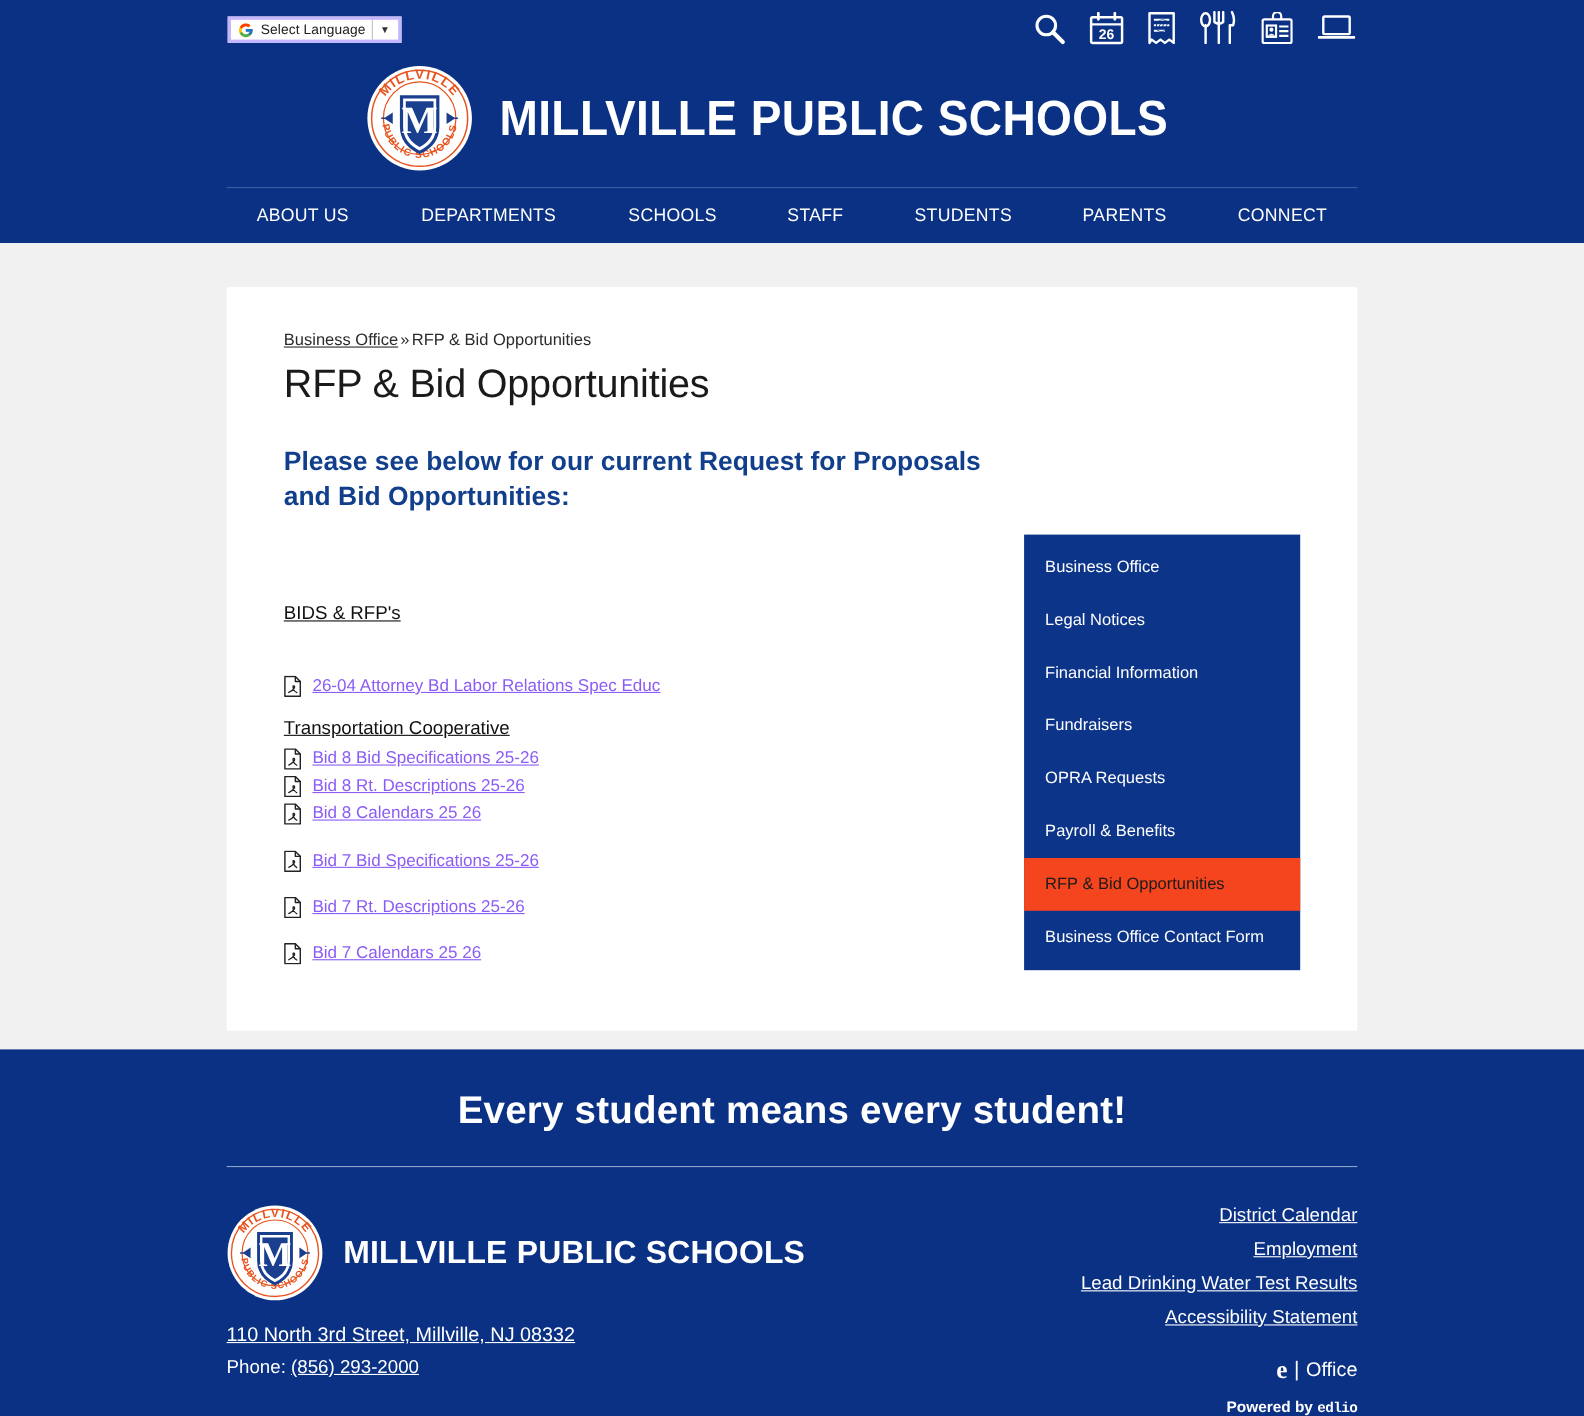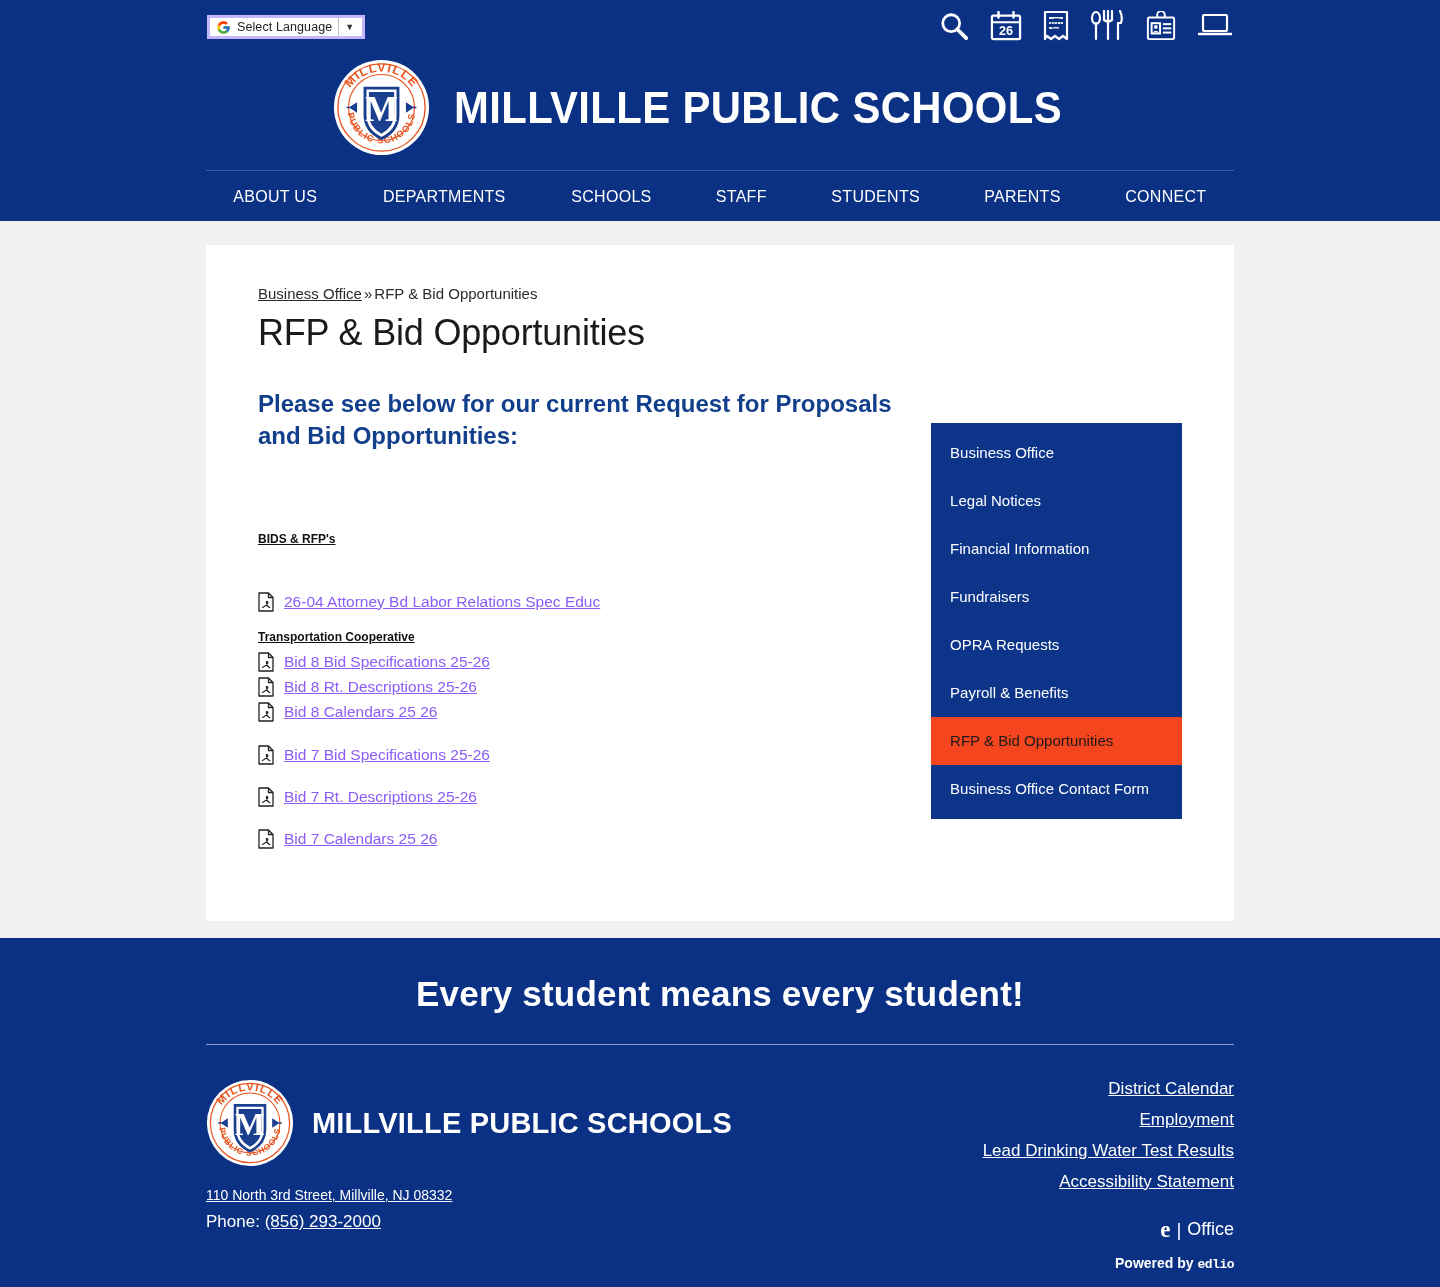--- a/index.html
+++ b/index.html
@@ -96,21 +96,21 @@
     cursor: pointer;
     white-space: nowrap;
     font-family: "Liberation Sans Narrow", "Liberation Sans", sans-serif;
     transform: scaleX(0.97);
   }
 
   
   .page-body { background: #f1f1f1; padding: 24px 0 0 0; }
   .content-card {
     width: 1028px;
-    margin: 0 auto;
+    margin: 16px auto;
     background: #ffffff;
     padding: 40px 52px 44px 52px;
     min-height: 676px;
     position: relative;
   }
   .breadcrumb {
     font-size: 15px;
     color: #2b2b2b;
     margin-bottom: 10px;
   }
@@ -121,36 +121,36 @@
   }
   .breadcrumb .sep { padding: 0 2px; }
   .page-title {
     font-size: 36px;
     font-weight: 400;
     color: #1a1a1a;
     letter-spacing: -0.2px;
     margin-bottom: 34px;
   }
 
-  .columns { display: flex; align-items: center; }
+  .columns { display: flex; align-items: flex-end; }
   .main-col { width: 672px; padding-right: 20px; }
 
   .intro-heading {
     color: #123f8c;
     font-size: 24px;
     font-weight: 700;
     line-height: 1.33;
     max-width: 640px;
     font-family: "Liberation Sans Narrow", "Liberation Sans", sans-serif;
     transform: scaleX(1.0);
     margin-bottom: 80px;
   }
   .section-head {
-    font-size: 12px;
-    font-weight: 700;
+    font-size: 17px;
+    font-weight: 400;
     color: #111;
     text-decoration: underline;
     margin-bottom: 46px;
   }
   .section-head.sub { margin: 18px 0 8px 0; }
 
   .file-link {
     display: flex;
     align-items: center;
     gap: 10px;
@@ -216,21 +216,21 @@
   .foot-brand-title {
     color: #ffffff;
     font-size: 29px;
     font-weight: 700;
     letter-spacing: 0.2px;
     white-space: nowrap;
     font-family: "Liberation Sans Narrow", "Liberation Sans", sans-serif;
   }
   .foot-address {
     margin-top: 20px;
-    font-size: 14px;
+    font-size: 18px;
     color: #ffffff;
     font-family: "Liberation Sans Narrow", "Liberation Sans", sans-serif;
   }
   .foot-address a { color: #ffffff; text-decoration: underline; cursor: pointer; }
   .foot-phone { margin-top: 9px; font-size: 17px; color: #fff;
     font-family: "Liberation Sans Narrow", "Liberation Sans", sans-serif; }
 
   .foot-right { text-align: right; padding-right: 0px; }
   .foot-link {
     display: block;

